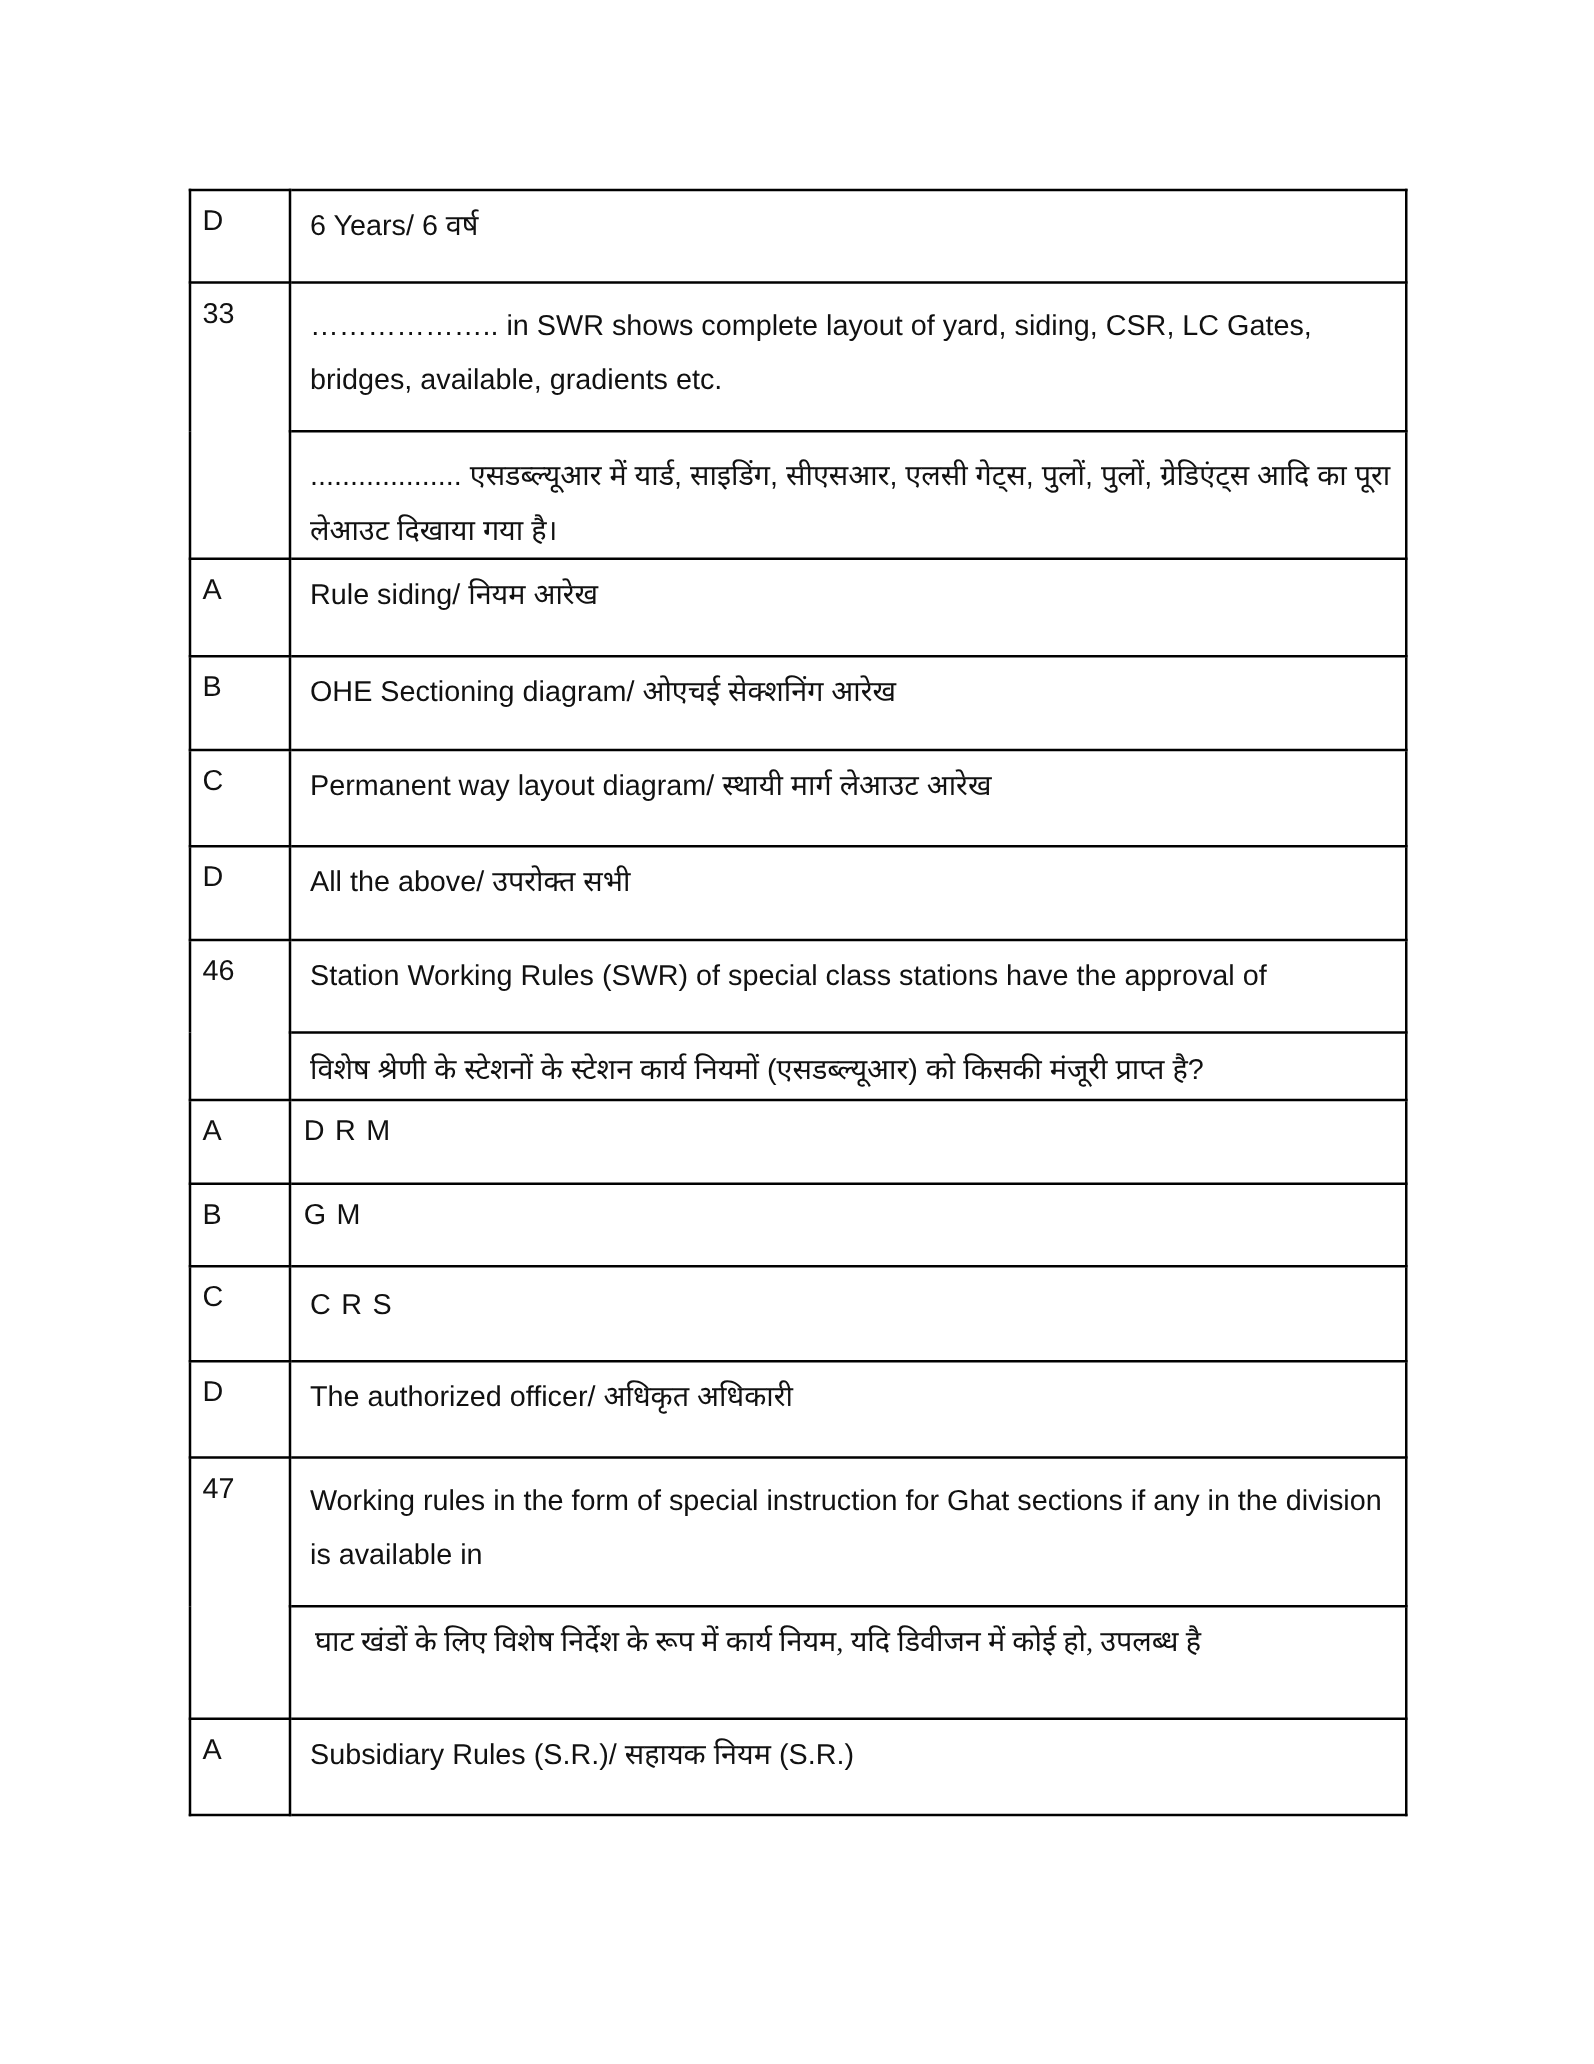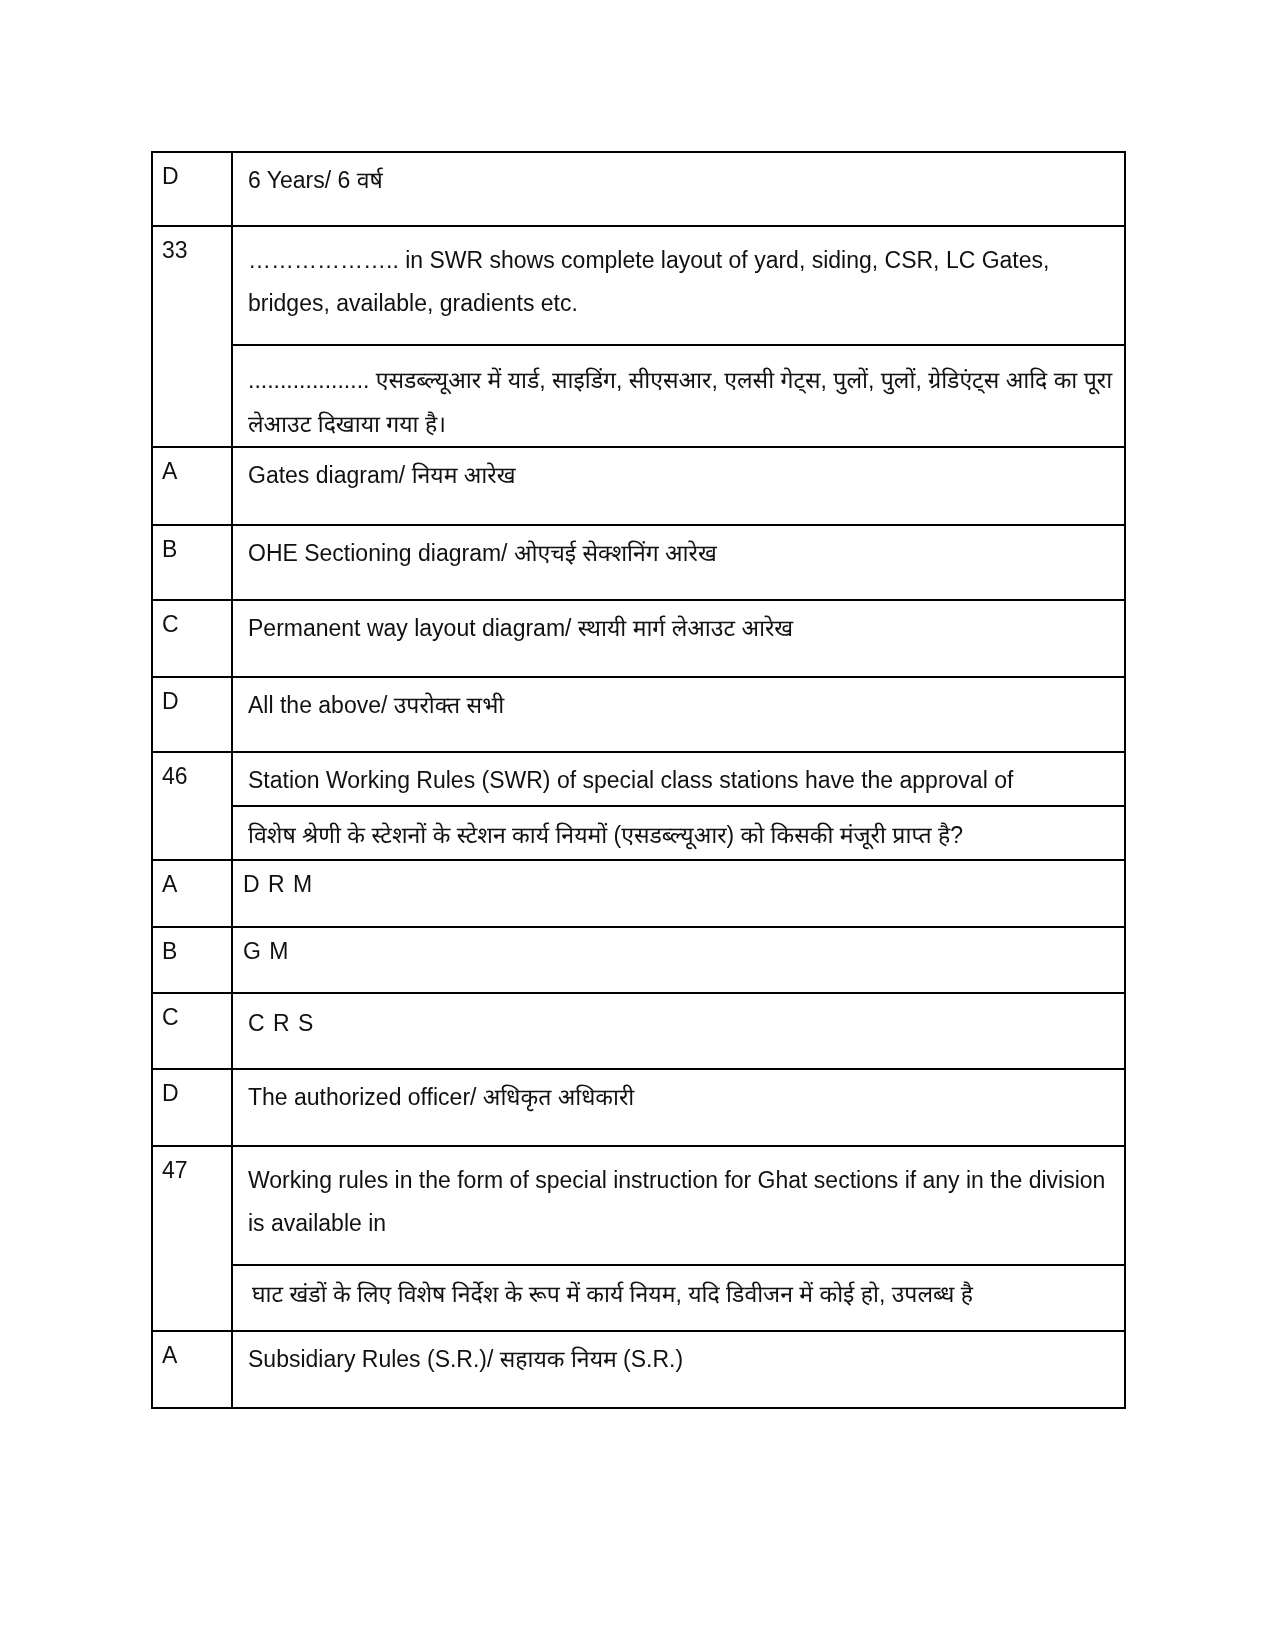--- a/index.html
+++ b/index.html
@@ -70,39 +70,39 @@
         <td class="label-cell" rowspan="2">33</td>
         <td class="text-cell" style="padding-top:12px !important;">……………….. in SWR shows complete layout of yard, siding, CSR, LC Gates, bridges, available, gradients etc.</td>
       </tr>
 
       <tr style="height:86px;padding-left:38px;">
         <td class="text-cell hi" style="padding-top:12px !important;">................... एसडब्ल्यूआर में यार्ड, साइडिंग, सीएसआर, एलसी गेट्स, पुलों, पुलों, ग्रेडिएंट्स आदि का पूरा लेआउट दिखाया गया है।</td>
       </tr>
 
       <tr style="height:78px;">
         <td class="label-cell">A</td>
-        <td class="text-cell">Gates diagram/ नियम आरेख</td>
+        <td class="text-cell">Rule siding/ नियम आरेख</td>
       </tr>
 
       <tr style="height:75px;">
         <td class="label-cell">B</td>
         <td class="text-cell">OHE Sectioning diagram/ ओएचई सेक्शनिंग आरेख</td>
       </tr>
 
       <tr style="height:77px;">
         <td class="label-cell">C</td>
         <td class="text-cell">Permanent way layout diagram/ स्थायी मार्ग लेआउट आरेख</td>
       </tr>
 
       <tr style="height:75px;">
         <td class="label-cell">D</td>
         <td class="text-cell">All the above/ उपरोक्त सभी</td>
       </tr>
 
-      <tr style="height:54px;padding-left:38px;">
+      <tr style="height:74px;padding-left:38px;">
         <td class="label-cell" rowspan="2">46</td>
         <td class="text-cell">Station Working Rules (SWR) of special class stations have the approval of</td>
       </tr>
 
       <tr style="height:54px;">
         <td class="text-cell hi">विशेष श्रेणी के स्टेशनों के स्टेशन कार्य नियमों (एसडब्ल्यूआर) को किसकी मंजूरी प्राप्त है?</td>
       </tr>
 
       <tr style="height:67px;">
         <td class="label-cell">A</td>
@@ -122,21 +122,21 @@
       <tr style="height:77px;">
         <td class="label-cell">D</td>
         <td class="text-cell">The authorized officer/ अधिकृत अधिकारी</td>
       </tr>
 
       <tr style="height:119px;">
         <td class="label-cell" rowspan="2">47</td>
         <td class="text-cell" style="padding-top:12px !important;">Working rules in the form of special instruction for Ghat sections if any in the division is available in</td>
       </tr>
 
-      <tr style="height:66px;">
+      <tr style="height:90px;font-family:Liberation Serif, serif;">
         <td class="text-cell hi lead-space">घाट खंडों के लिए विशेष निर्देश के रूप में कार्य नियम, यदि डिवीजन में कोई हो, उपलब्ध है</td>
       </tr>
 
       <tr style="height:77px;">
         <td class="label-cell">A</td>
         <td class="text-cell">Subsidiary Rules (S.R.)/ सहायक नियम (S.R.)</td>
       </tr>
     </tbody>
   </table>
 </div>

